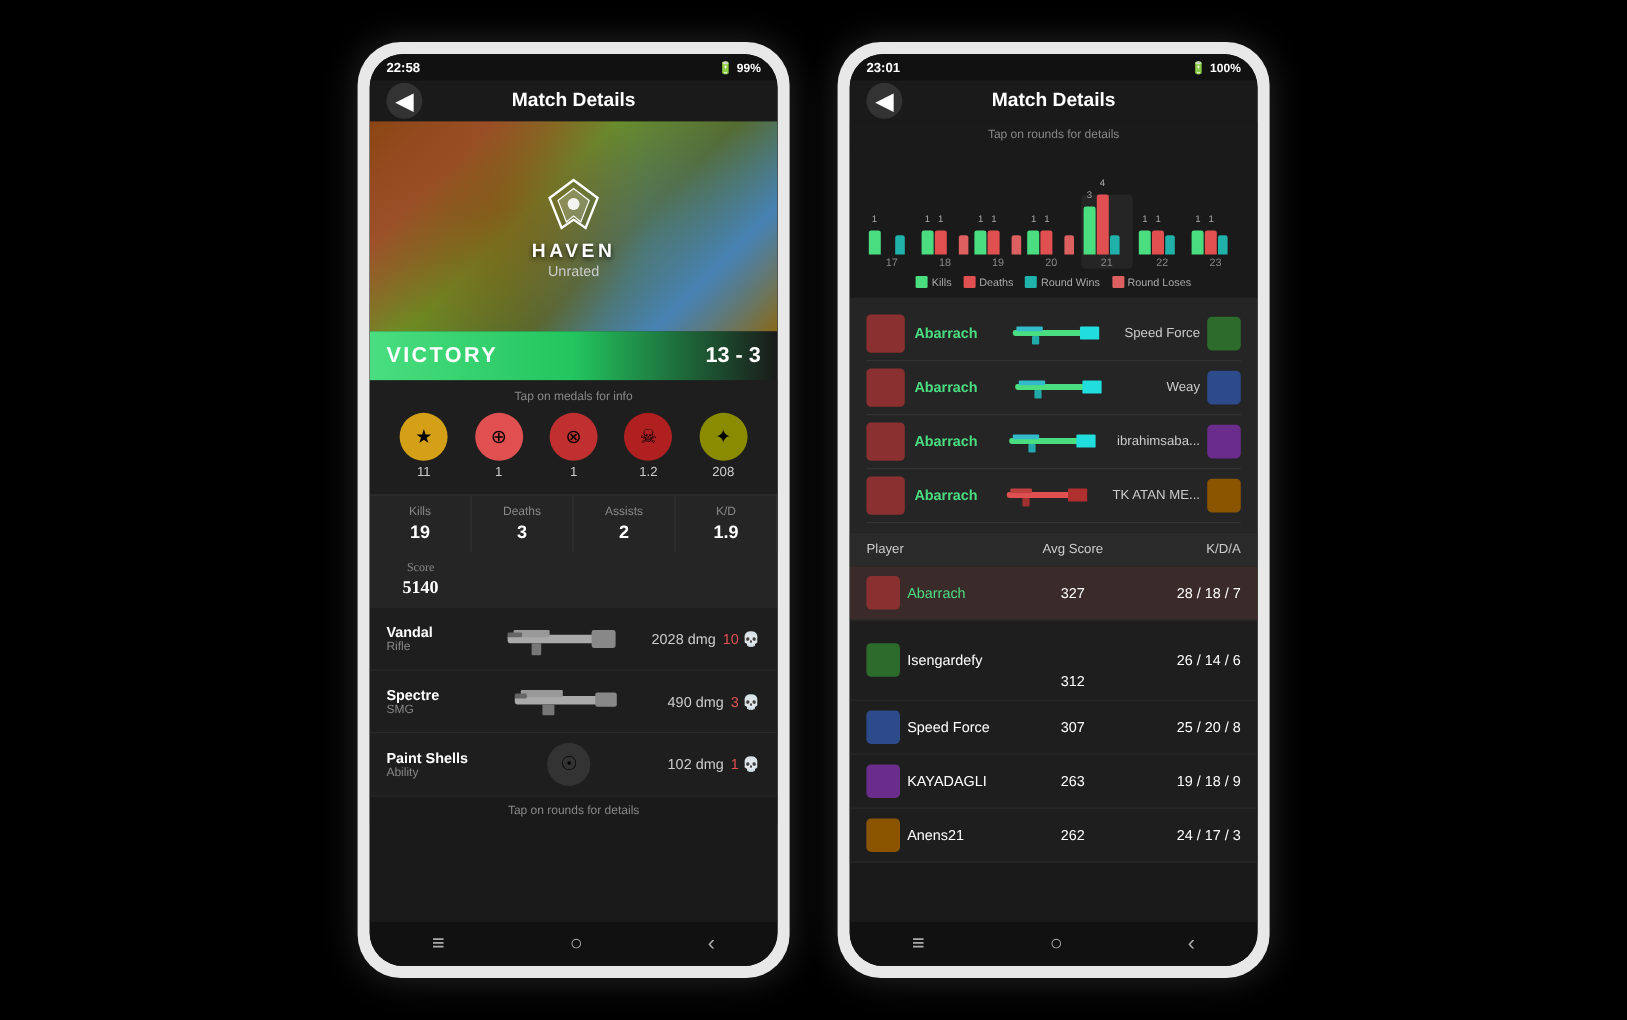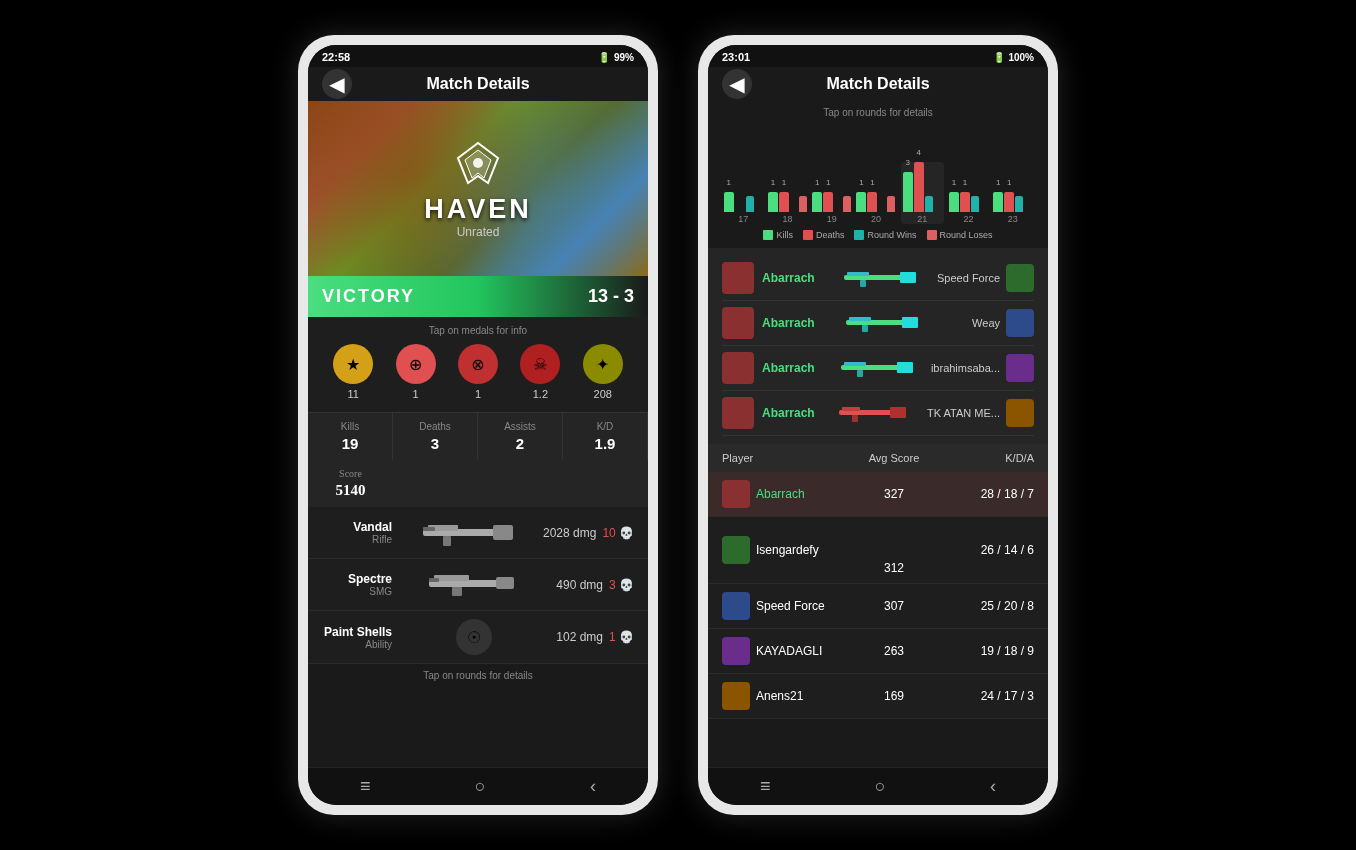--- a/index.html
+++ b/index.html
@@ -113,21 +113,21 @@
     }
     .map-logo {
       width: 50px;
       height: 50px;
       margin-bottom: 6px;
       position: relative;
       z-index: 2;
     }
     .map-name {
       color: #fff;
-      font-size: 27px;
+      font-size: 16px;
       font-weight: bold;
       letter-spacing: 3px;
       position: relative;
       z-index: 2;
       text-shadow: 0 2px 4px rgba(0,0,0,0.8);
     }
     .map-mode {
       color: #ccc;
       font-size: 12px;
       position: relative;
@@ -224,21 +224,20 @@
       background: #1e1e1e;
     }
     .weapon-row {
       display: flex;
       align-items: center;
       padding: 8px 14px;
       border-bottom: 1px solid #2a2a2a;
     }
     .weapon-name-col {
       width: 70px;
-      text-align: right;
     }
     .weapon-name {
       color: #fff;
       font-size: 12px;
       font-weight: bold;
     }
     .weapon-type {
       color: #888;
       font-size: 10px;
     }
@@ -895,21 +894,21 @@
           </div>
           <span class="sb-score" style="text-align:center;">263</span>
           <span class="sb-kda">19 / 18 / 9</span>
         </div>
 
         <div class="scoreboard-row">
           <div class="sb-player">
             <div class="sb-avatar av-orange"></div>
             <span class="sb-name">Anens21</span>
           </div>
-          <span class="sb-score" style="text-align:center;">169</span>
+          <span class="sb-score" style="text-align:center;">262</span>
           <span class="sb-kda">24 / 17 / 3</span>
         </div>
       </div>
 
     </div>
 
     <div class="bottom-nav">
       <span class="nav-icon">≡</span>
       <span class="nav-icon">○</span>
       <span class="nav-icon">‹</span>

